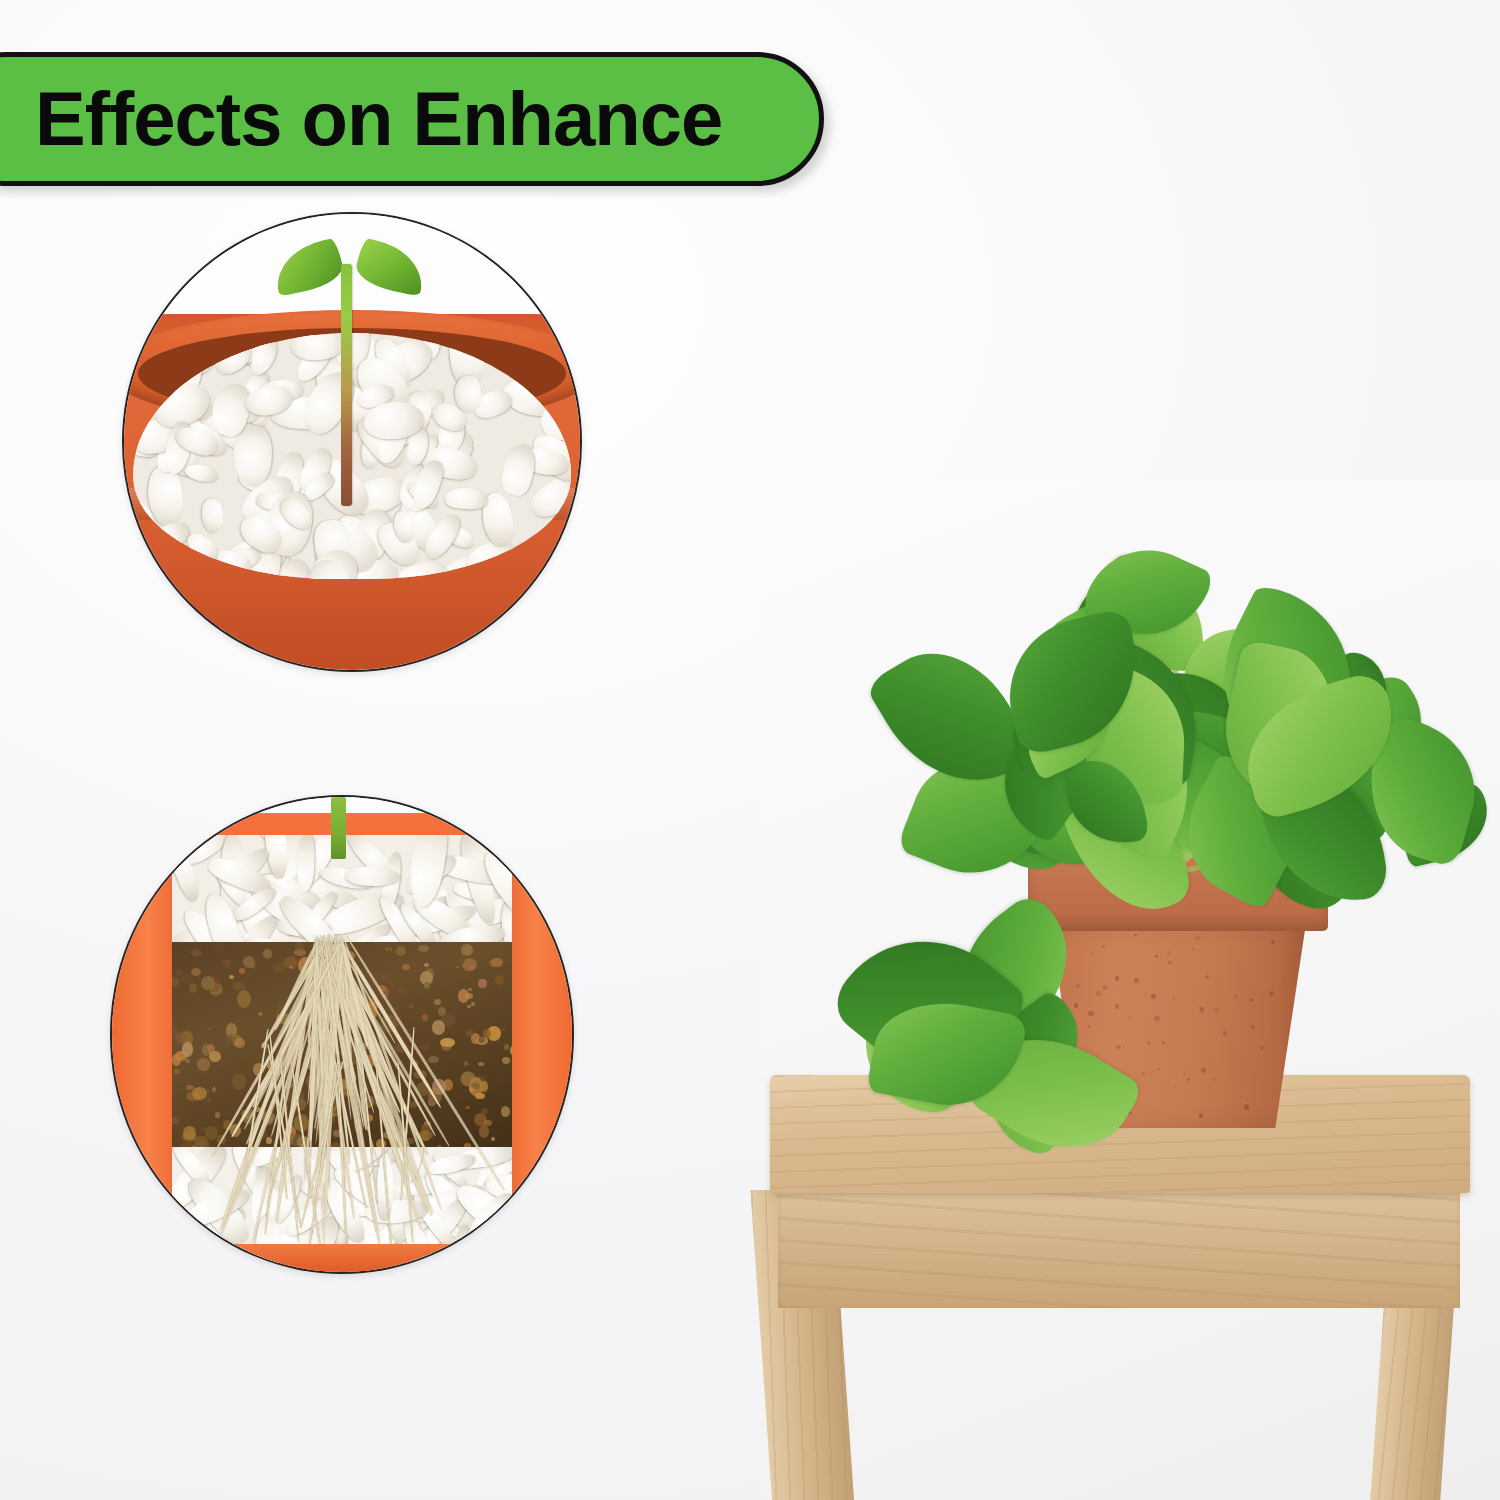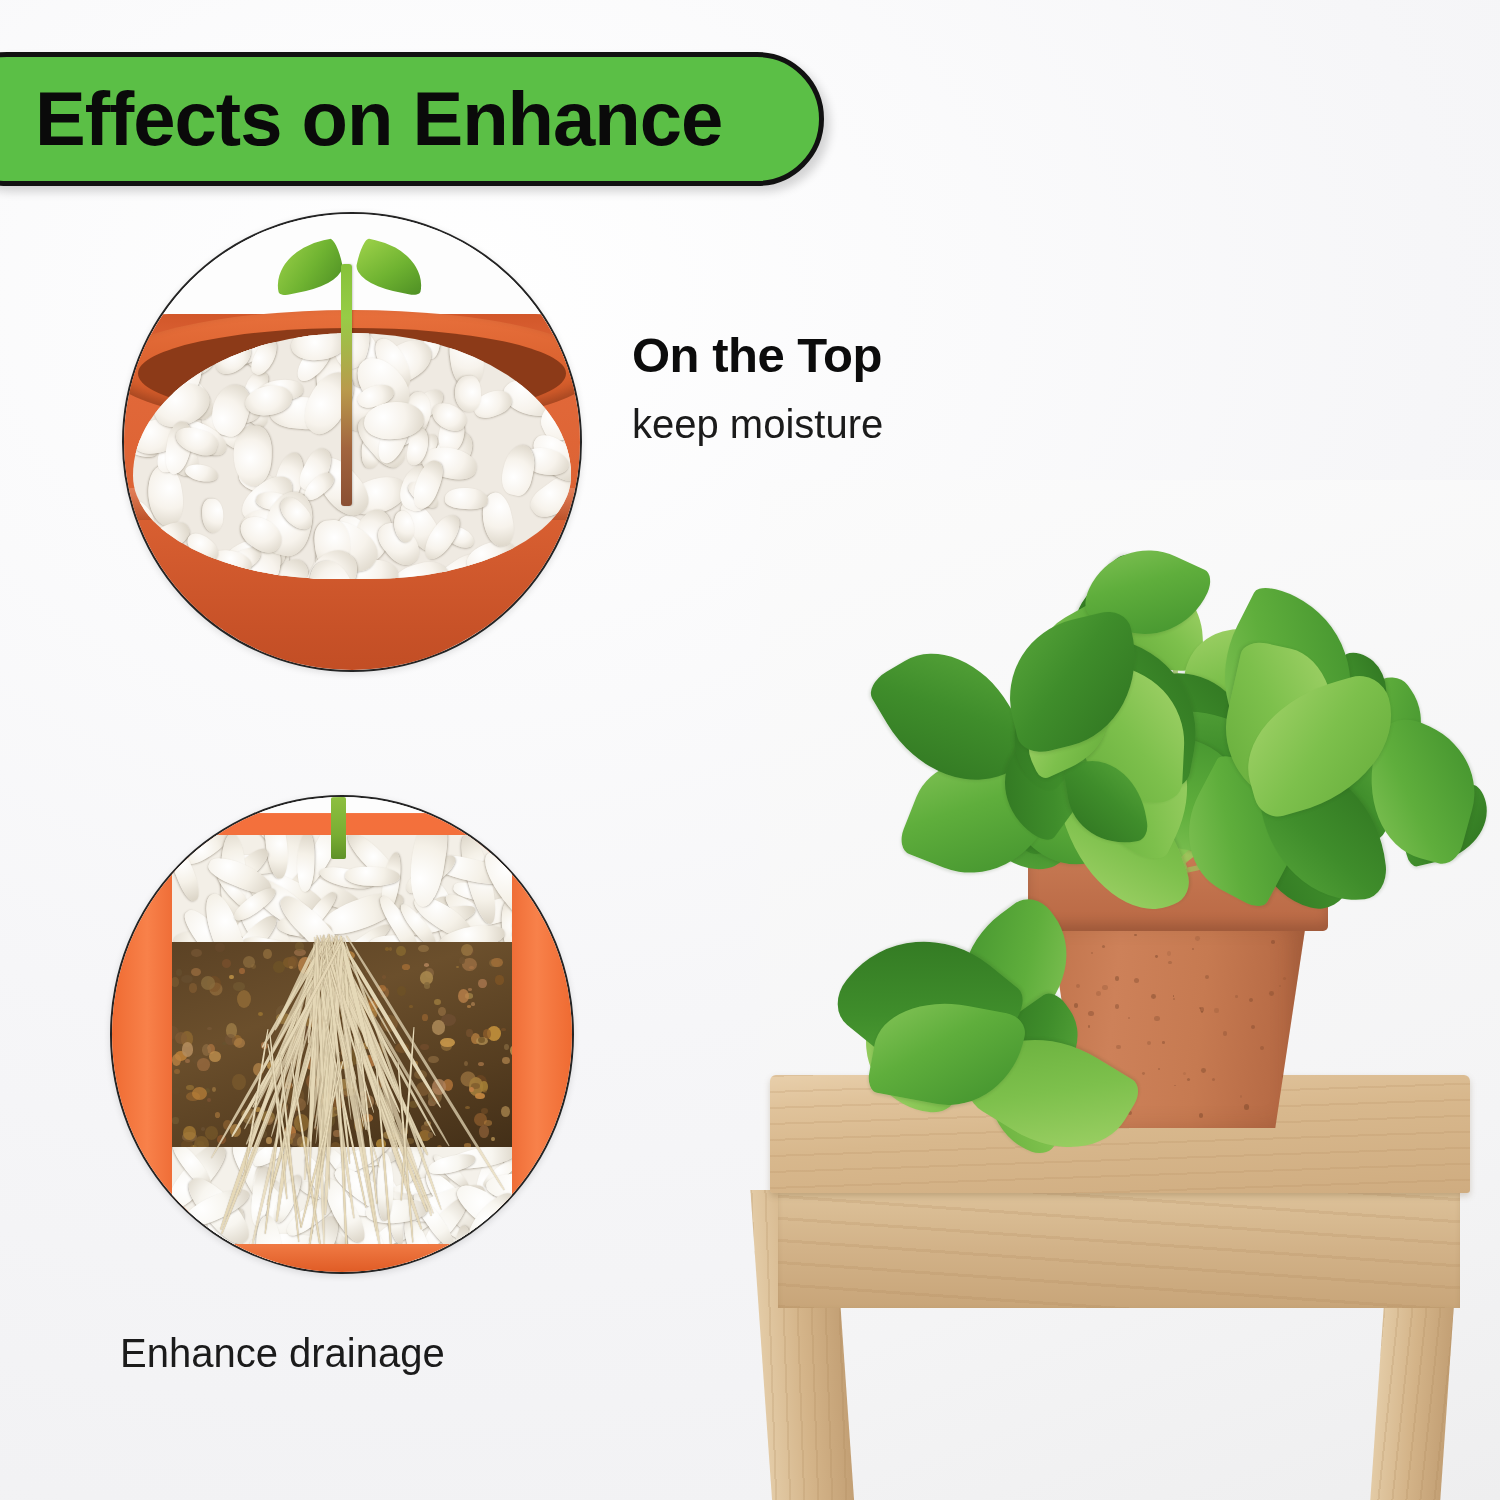--- a/index.html
+++ b/index.html
@@ -327,24 +327,20 @@
         <div class="pebble" style="width: 13.9338%; height: 16.5592%; left: 38.6671%; top: 96.2941%; border-radius: 55.4113% 51.8481% 45.6617% 46.9161%; transform: rotate(72.8347deg); background: radial-gradient(circle at 46.3474% 33.2437%, rgb(255, 255, 255) 0%, rgb(247, 243, 236) 48%, rgb(217, 210, 196) 100%);"></div>
         <div class="pebble" style="width: 8.78044%; height: 9.04654%; left: 32.8585%; top: 69.0848%; border-radius: 43.4255% 43.9495% 53.8664% 44.585%; transform: rotate(47.9459deg); background: radial-gradient(circle at 48.2499% 40.734%, rgb(255, 255, 255) 0%, rgb(247, 243, 236) 48%, rgb(217, 210, 196) 100%);"></div>
         <div class="pebble" style="width: 9.9936%; height: 12.3715%; left: 24.1192%; top: 75.6758%; border-radius: 57.1153% 50.8125% 45.9011% 50.4765%; transform: rotate(33.7183deg); background: radial-gradient(circle at 37.4647% 25.8073%, rgb(255, 255, 255) 0%, rgb(247, 243, 236) 48%, rgb(217, 210, 196) 100%);"></div>
         <div class="pebble" style="width: 13.4961%; height: 10.8046%; left: -2.73865%; top: 12.4972%; border-radius: 51.1961% 44.3827% 48.2097% 45.0826%; transform: rotate(12.2612deg); background: radial-gradient(circle at 38.2965% 42.1605%, rgb(255, 255, 255) 0%, rgb(247, 243, 236) 48%, rgb(217, 210, 196) 100%);"></div>
       </div>
     <div class="p1-leafL"></div>
     <div class="p1-leafR"></div>
     <div class="p1-stem"></div>
   </div>
 
-  <div class="cap" id="cap-top">
-    <div class="cap-title">On the Top</div>
-    <div class="cap-sub">keep moisture</div>
-  </div>
 
   <div class="photo" id="photo-bottom">
     <div class="p2-wall-l"></div>
     <div class="p2-wall-r"></div>
     <div class="p2-rimtop"></div>
     <div class="p2-core">
       <div class="p2-peb-top" id="p2pebtop">
           <div class="pebble" style="width: 17.1319%; height: 18.0417%; left: 49.3409%; top: 11.7705%; border-radius: 52.5386% 50.7028% 45.6337% 50.9206%; transform: rotate(45.458deg); background: radial-gradient(circle at 49.0163% 43.3648%, rgb(255, 255, 255) 0%, rgb(245, 241, 232) 48%, rgb(217, 210, 196) 100%);"></div>
           <div class="pebble" style="width: 15.1223%; height: 13.0361%; left: 48.2469%; top: 90.4861%; border-radius: 48.6124% 45.9869% 54.7747% 56.5177%; transform: rotate(-34.3062deg); background: radial-gradient(circle at 38.3736% 42.0179%, rgb(255, 255, 255) 0%, rgb(245, 241, 232) 48%, rgb(217, 210, 196) 100%);"></div>
           <div class="pebble" style="width: 17.7293%; height: 21.746%; left: 34.5093%; top: 64.8467%; border-radius: 46.013% 48.1532% 52.2036% 44.8057%; transform: rotate(-17.1186deg); background: radial-gradient(circle at 30.0512% 33.0994%, rgb(255, 255, 255) 0%, rgb(245, 241, 232) 48%, rgb(217, 210, 196) 100%);"></div>
@@ -838,21 +834,20 @@
           <div class="root" style="left: 66.1094%; top: 53.0429%; width: 0.45%; height: 42.3461%; transform: rotate(-4.70913deg);"></div>
           <div class="root" style="left: 48.9099%; top: 50.6508%; width: 0.45%; height: 54.0193%; transform: rotate(8.68132deg);"></div>
           <div class="root" style="left: 59.5585%; top: 52.9498%; width: 0.45%; height: 56.6194%; transform: rotate(-4.65046deg);"></div>
         </div>
     </div>
     <div class="p2-stem"></div>
     <div class="p2-base"></div>
   </div>
 
   <div class="cap" id="cap-bottom">
-    <div class="cap-sub">Enhance drainage</div>
   </div>
 
   <div class="scene">
     <div class="wall"></div>
 
     <div class="leg leg-l"></div>
     <div class="leg leg-r"></div>
     <div class="stool-face"></div>
     <div class="stool-top"></div>
 

